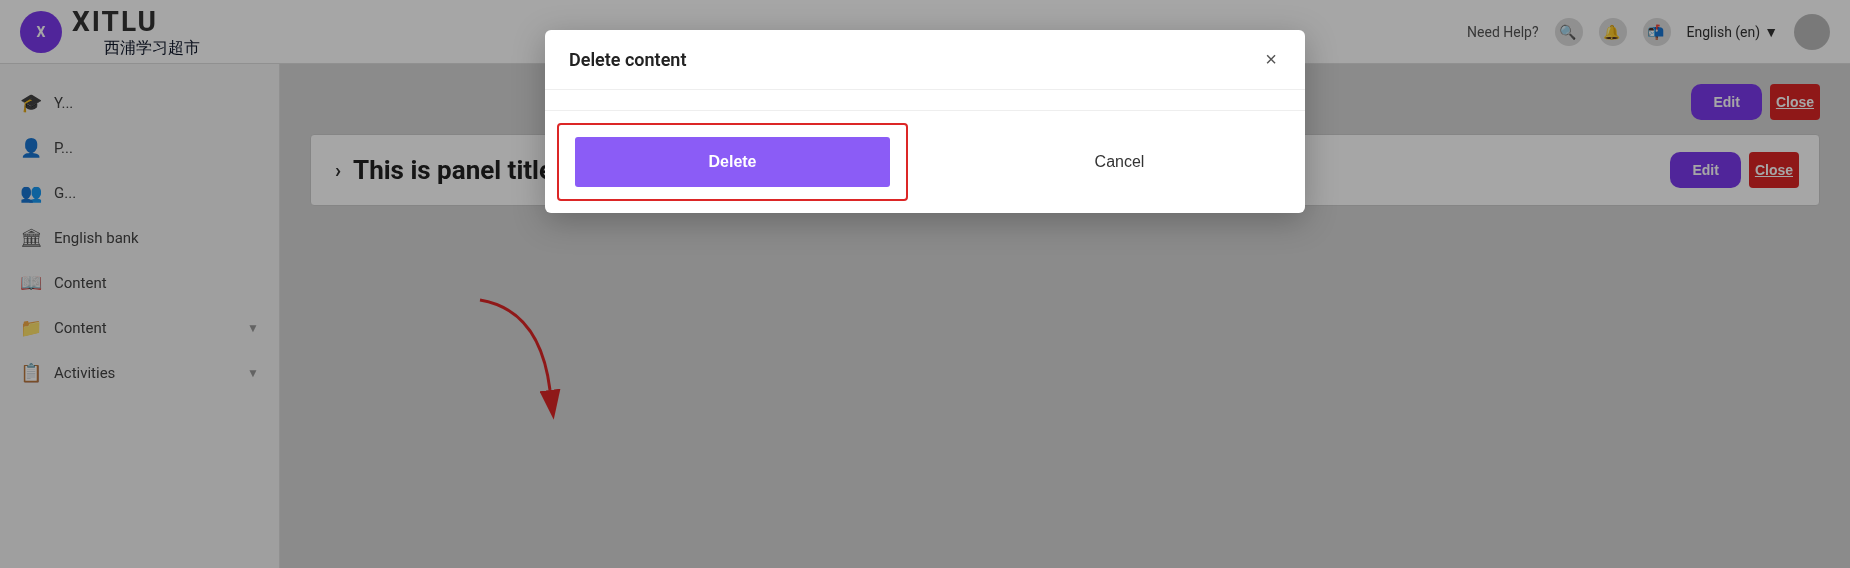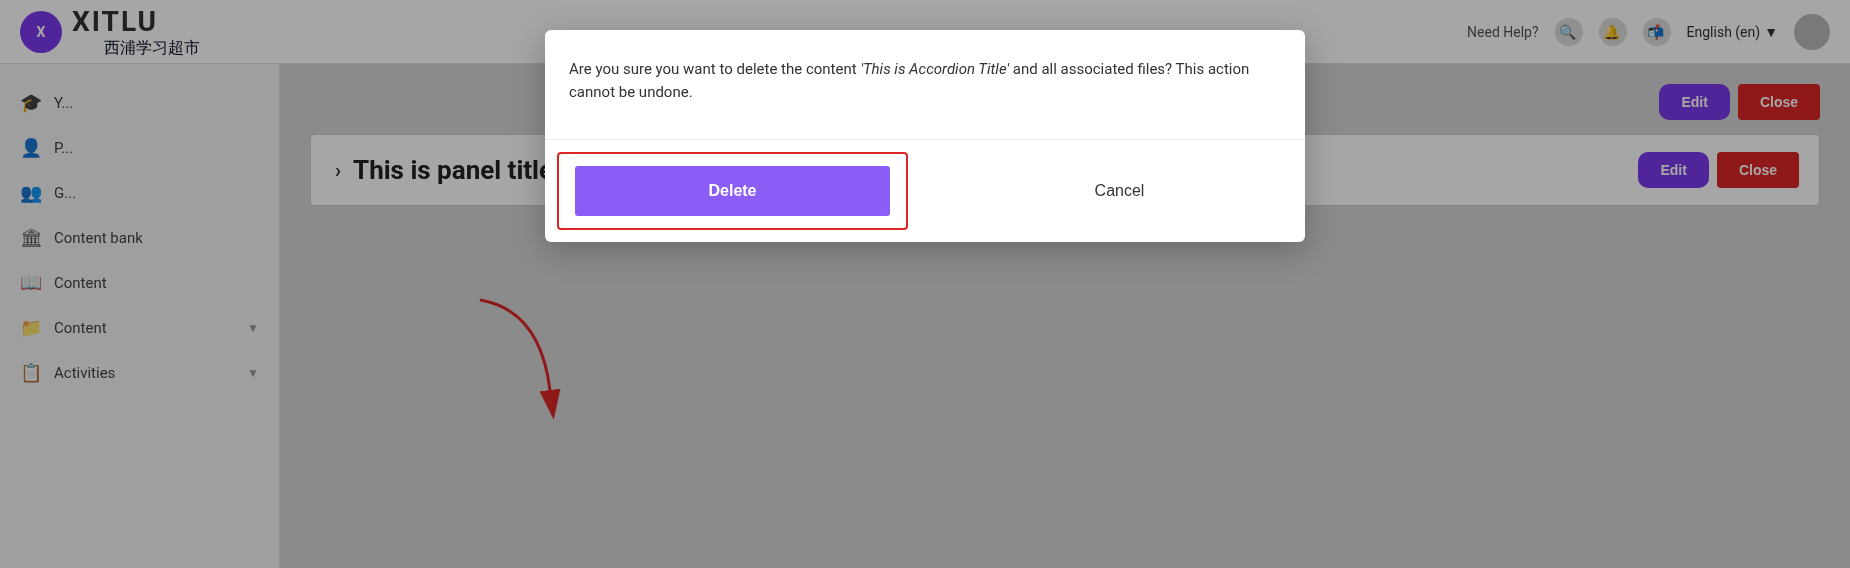--- a/index.html
+++ b/index.html
@@ -157,25 +157,26 @@
       padding: 10px 22px;
       border-radius: 10px;
       cursor: pointer;
       font-size: 14px;
       font-weight: 600;
     }
     .btn-close-red {
       background: #dc2626;
       color: #fff;
       border: none;
-      padding: 10px 22px;
+      padding: 10px 6px;
       border-radius: 4px;
       cursor: pointer;
       font-size: 14px;
       font-weight: 600;
+      text-decoration: underline;
     }
     .action-buttons {
       position: absolute;
       right: 20px;
       display: flex;
       gap: 8px;
     }
 
     
     .overlay {
@@ -309,21 +310,21 @@
   <div class="sidebar-item">
     <span class="sidebar-icon">👤</span>
     <span class="sidebar-label">P...</span>
   </div>
   <div class="sidebar-item">
     <span class="sidebar-icon">👥</span>
     <span class="sidebar-label">G...</span>
   </div>
   <div class="sidebar-item">
     <span class="sidebar-icon">🏛</span>
-    <span class="sidebar-label">Content bank</span>
+    <span class="sidebar-label">English bank</span>
   </div>
   <div class="sidebar-item">
     <span class="sidebar-icon">📖</span>
     <span class="sidebar-label">Content</span>
   </div>
   <div class="sidebar-item">
     <span class="sidebar-icon">📁</span>
     <span class="sidebar-label">Content</span>
     <span class="sidebar-arrow">▼</span>
   </div>
@@ -361,26 +362,25 @@
       </marker>
     </defs>
     <path d="M 20 10 Q 80 20 90 100" stroke="#dc2626" stroke-width="3" fill="none" marker-end="url(#arrowhead)"></path>
   </svg>
 </div>
 
 <div class="overlay">
 
   <div class="modal">
 
-
-    <div class="modal-body">
-      <p class="modal-message">
-        <span>Are you sure you want to delete the content </span><em>'This is Accordion Title'</em><span> and all associated files? This action cannot be undone.</span>
-      </p>
-    </div>
+    <div class="modal-header">
+      <span class="modal-title">Delete content</span>
+      <button class="modal-close-btn">×</button>
+    </div>
+
 
     <div class="modal-footer">
       <div class="btn-delete-wrapper">
         <button class="btn-delete">Delete</button>
       </div>
       <button class="btn-cancel">Cancel</button>
     </div>
   </div>
 </div>
 

